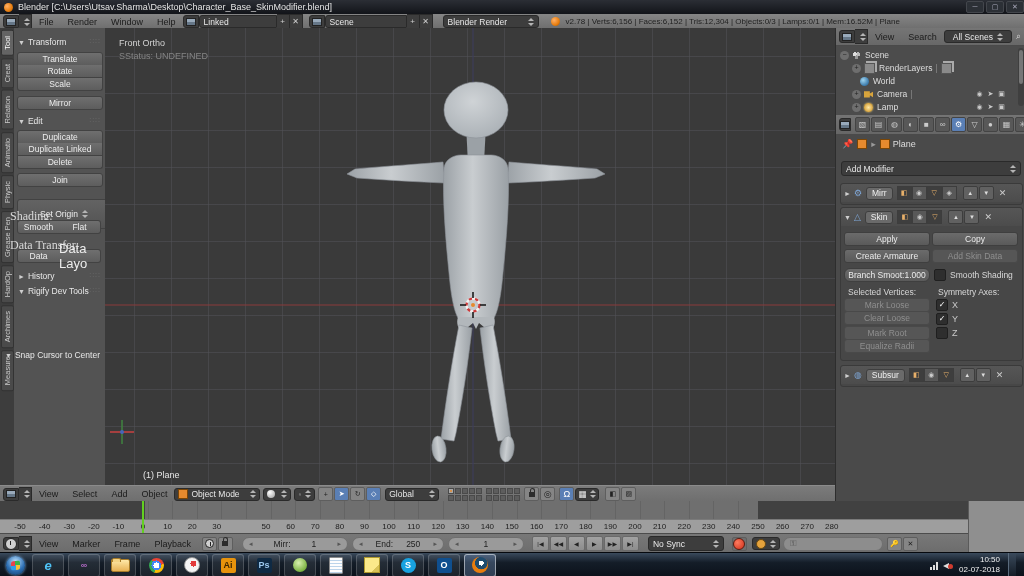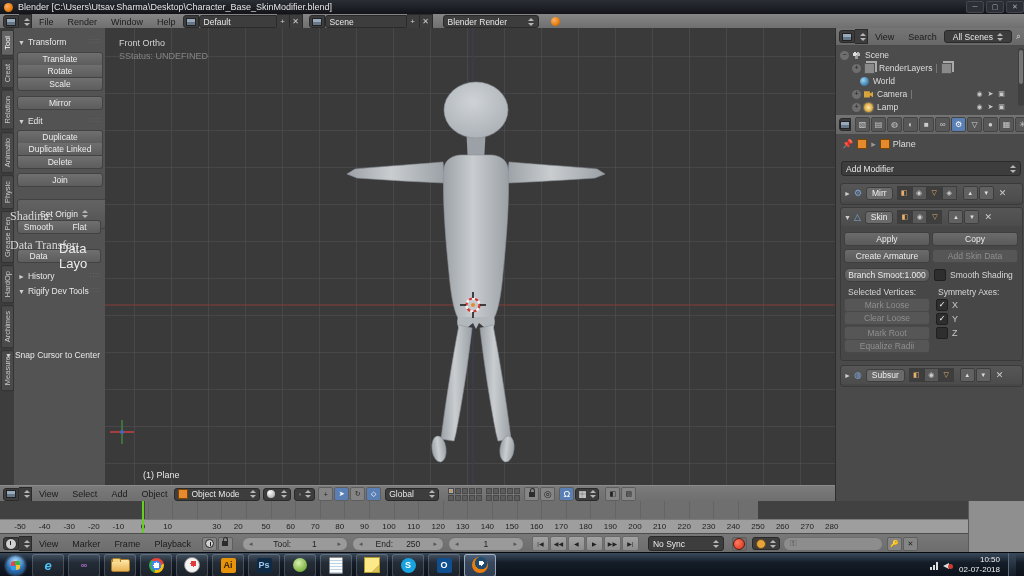--- a/index.html
+++ b/index.html
@@ -160,34 +160,35 @@
     <span class="sq">
         <span class="updn"></span>
       </span>
     <span class="menu">File</span>
     <span class="menu">Render</span>
     <span class="menu">Window</span>
     <span class="menu">Help</span>
     <span class="hdricon">
         <i></i>
       </span>
-    <span class="dk grp" style="width:68px">Default</span>
+    <span class="dk grp" style="width:68px">Linked</span>
     <span class="sq">+</span>
     <span class="sq">✕</span>
     <span class="hdricon" style="margin-left:6px">
         <i></i>
       </span>
     <span class="dk grp" style="width:72px">Scene</span>
     <span class="sq">+</span>
     <span class="sq">✕</span>
     <span class="dk" style="margin-left:10px;width:86px;justify-content:space-between">
       <span>Blender Render</span>
         <span class="updn"></span>
     </span>
     <span class="blogo" style="margin:0 6px 0 12px"></span>
+    <span class="stats">v2.78 | Verts:6,156 | Faces:6,152 | Tris:12,304 | Objects:0/3 | Lamps:0/1 | Mem:16.52M | Plane</span>
   </div>
 
   <div id="toolshelf" class="abs">
     <div id="ts-tabs">
         <span class="ts-tab active">Tool</span>
         <span class="ts-tab">Creat</span>
         <span class="ts-tab">Relation</span>
         <span class="ts-tab">Animatio</span>
         <span class="ts-tab">Physic</span>
         <span class="ts-tab">Grease Pen</span>
@@ -519,21 +520,21 @@
     <div class="tl-out" style="left:758px;width:210px"></div>
   </div>
   <div id="ruler" class="abs">
       <span class="tick" style="left: 8px;">-50</span>
       <span class="tick" style="left: 32.6px;">-40</span>
       <span class="tick" style="left: 57.2px;">-30</span>
       <span class="tick" style="left: 81.8px;">-20</span>
       <span class="tick" style="left: 106.4px;">-10</span>
       <span class="tick" style="left: 131px;">0</span>
       <span class="tick" style="left: 155.6px;">10</span>
-      <span class="tick" style="left: 180.2px; margin-left: 46px;">20</span>
+      <span class="tick" style="left: 180.2px;">20</span>
       <span class="tick" style="left: 204.8px;">30</span>
       <span class="tick" style="left: 218px; margin-top: 15px;">40</span>
       <span class="tick" style="left: 254px;">50</span>
       <span class="tick" style="left: 278.6px; text-align: center;">60</span>
       <span class="tick" style="left: 303.2px;">70</span>
       <span class="tick" style="left: 327.8px;">80</span>
       <span class="tick" style="left: 352.4px;">90</span>
       <span class="tick" style="left: 377px;">100</span>
       <span class="tick" style="left: 401.6px;">110</span>
       <span class="tick" style="left: 426.2px;">120</span>
@@ -569,21 +570,21 @@
     <span class="menu">Frame</span>
     <span class="menu">Playback</span>
     <span class="tgl" style="margin-left:4px">
         <span class="clockico" style="width:7px;height:7px"></span>
       </span>
     <span class="tgl">
         <span class="lockico"></span>
       </span>
     <span class="pill" style="margin-left:8px;width:92px;justify-content:space-between">
       <span class="arr">◂</span>
-      <span>Tool:</span>
+      <span>Mirr:</span>
       <span>1</span>
       <span class="arr">▸</span>
     </span>
     <span class="pill" style="width:78px;justify-content:space-between">
       <span class="arr">◂</span>
       <span>End:</span>
       <span>250</span>
       <span class="arr">▸</span>
     </span>
     <span class="pill" style="width:62px;justify-content:space-between">

